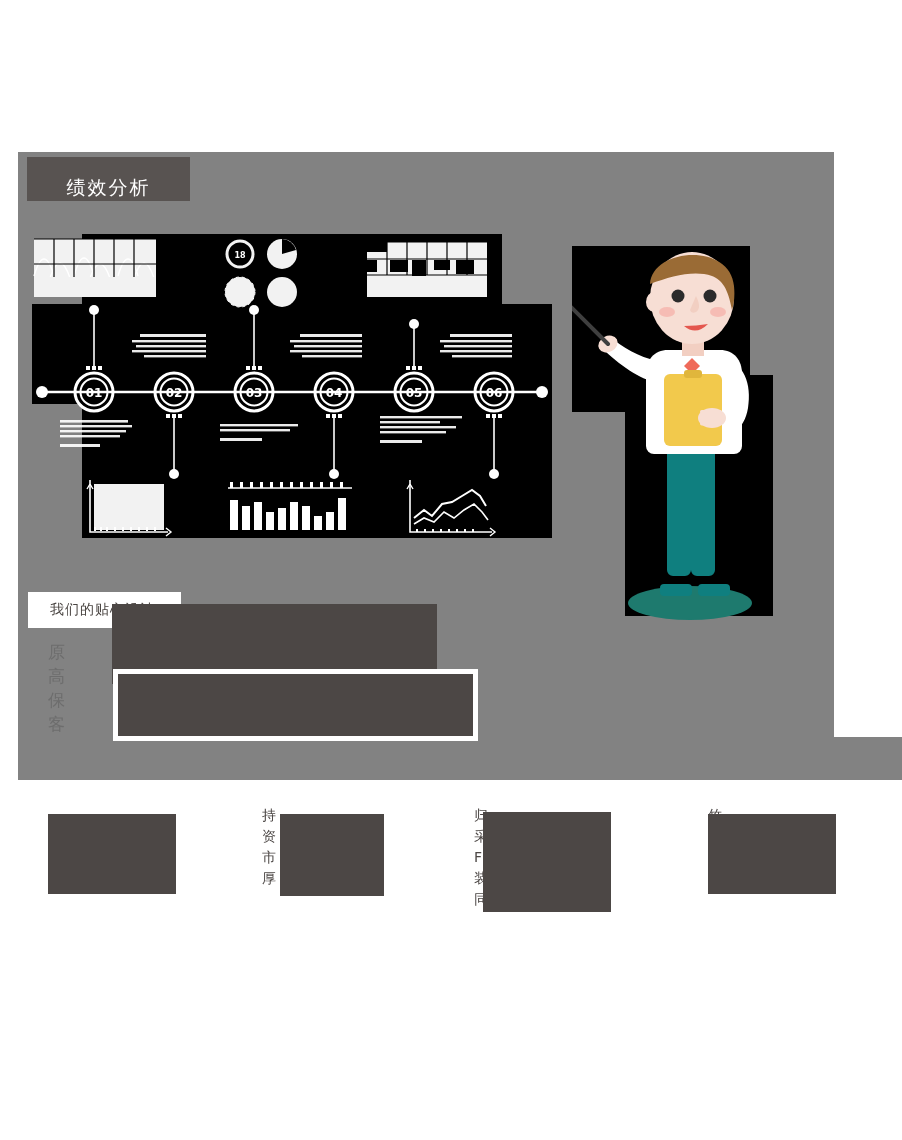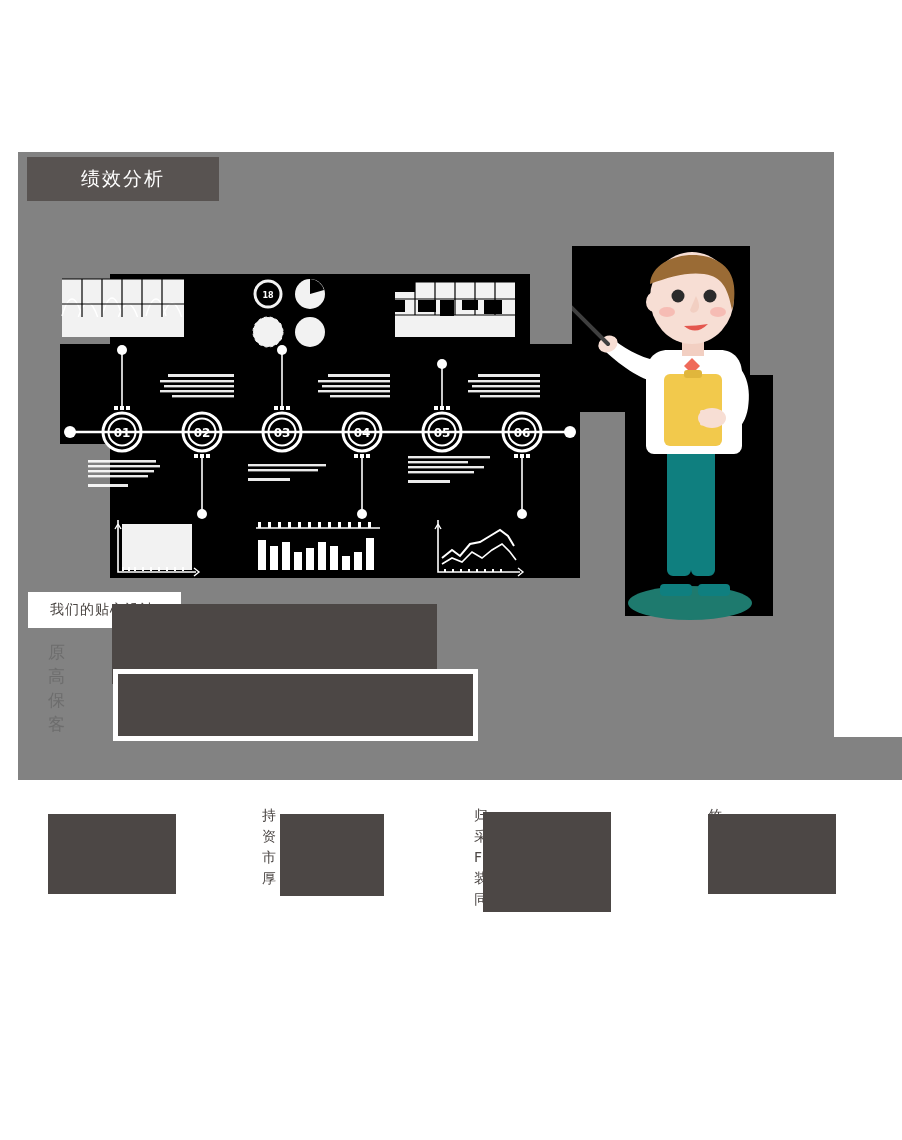--- a/index.html
+++ b/index.html
@@ -7,27 +7,27 @@
     width:902px;height:1140px;position:relative;overflow:hidden;
     font-family:"DejaVu Sans","Liberation Sans",sans-serif;
   }
 
   
   #gray-panel{position:absolute;left:18px;top:152px;width:816px;height:628px;background:#828282;}
   #gray-panel-foot{position:absolute;left:18px;top:737px;width:884px;height:43px;background:#828282;}
 
   
   #title-chip{
-    position:absolute;left:27px;top:157px;width:192px;height:44px;
-    background:#585351;display:flex;align-items:center;justify-content:center;
+    position:absolute;left:27px;top:157px;width:163px;height:44px;
+    background:#585351;display:flex;align-items:flex-end;justify-content:center;
   }
   #title-chip .t{color:#ffffff;font-size:19px;letter-spacing:2px;}
 
   
-  #info{position:absolute;left:60px;top:234px;width:520px;height:304px;margin-top:40px;}
+  #info{position:absolute;left:32px;top:234px;width:520px;height:304px;}
   #ink{position:absolute;left:0;top:0;width:520px;height:304px;}
 
   
   #man-bg-a{position:absolute;left:572px;top:246px;width:178px;height:166px;background:#000;}
   #man-bg-b{position:absolute;left:625px;top:375px;width:148px;height:241px;background:#000;}
   #man{position:absolute;left:572px;top:240px;width:210px;height:380px;}
 
   
   #design-chip{
     position:absolute;left:28px;top:592px;width:153px;height:36px;background:#ffffff;

